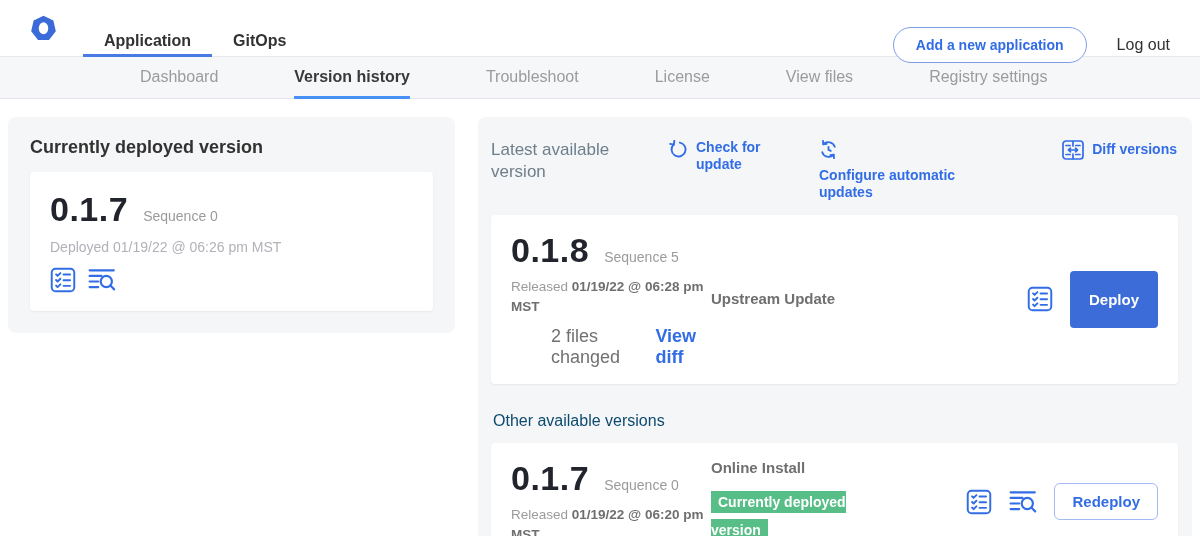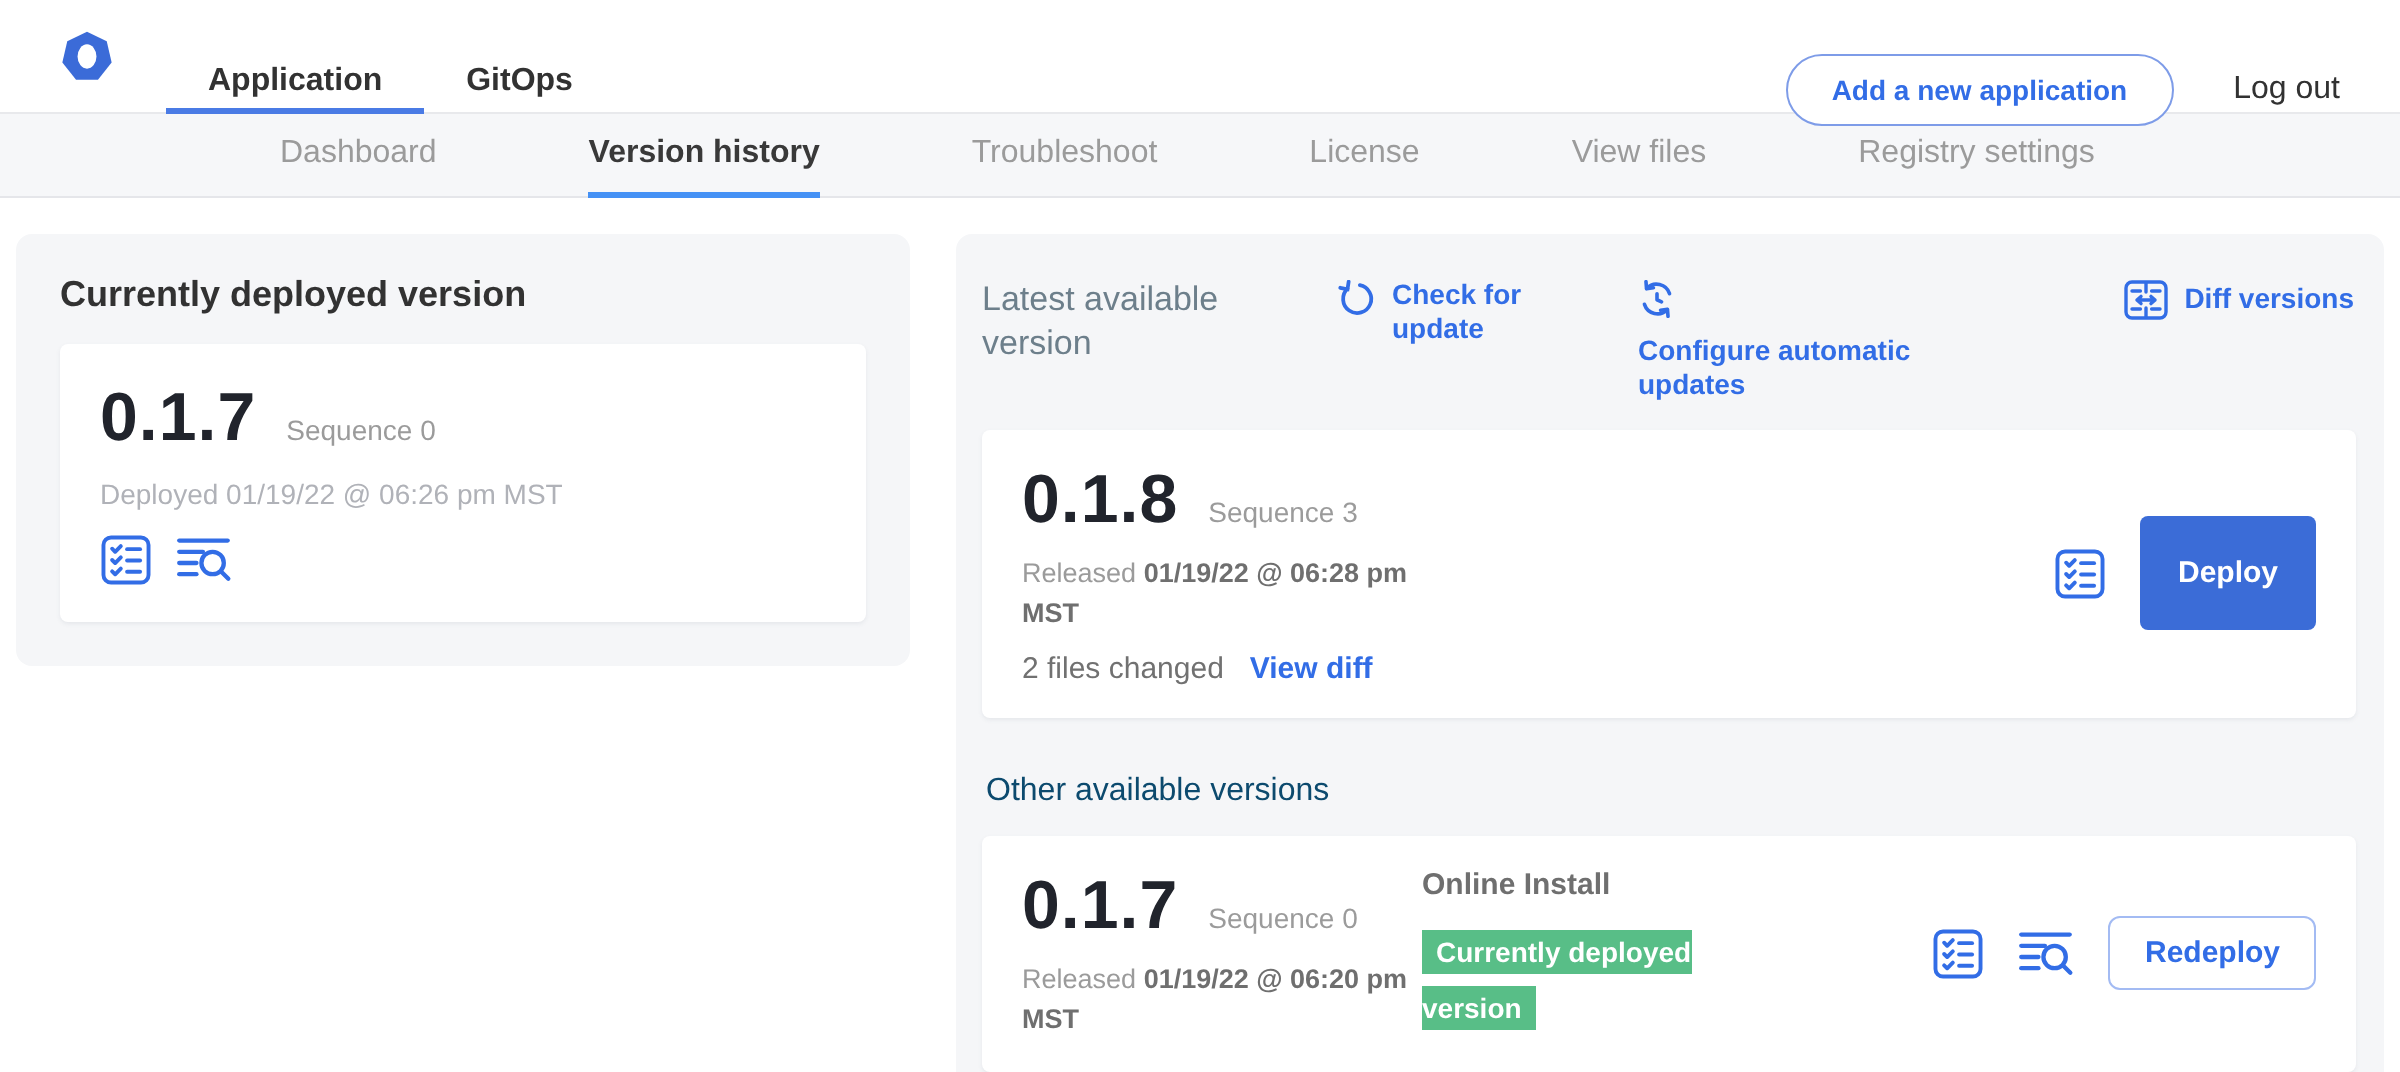--- a/index.html
+++ b/index.html
@@ -65,21 +65,21 @@
   }
   .header-action svg { flex:none; margin-top:1px; }
   .action-check { margin-left:46px; width:106px; }
   .action-config { margin-left:44px; width:182px;flex-direction:column; }
   .action-diff { margin-left:auto; align-items:center; }
 
   .version-card { padding:16px 20px; display:flex; align-items:center; }
   .vc-left { width:200px; flex:none; }
   .released { margin-top:7px; font-size:13.5px; color:#9b9b9b; line-height:1.5; width:205px; }
   .released b { color:#6f6f6f; font-weight:700; }
-  .files-row { margin-top:8px; font-size:15px; color:#717171; display:flex; gap:13px; align-items:center; }
+  .files-row { margin-top:8px; font-size:18px; color:#717171; display:flex; gap:13px; align-items:center;margin-left:40px; }
   .view-diff { color:var(--accent,#326de6); font-weight:600; cursor:pointer; }
   .vc-mid { flex:1 1 auto; align-self:center; }
   .source-label { font-size:15px; font-weight:600; color:#6f6f6f; }
   .badge-wrap { margin-top:11px; width:172px; line-height:1.8; }
   .badge { background:var(--green,#58be87); color:#fff; font-size:14px; font-weight:700; padding:3px 7px; }
   .vc-right { margin-left:auto; display:flex; align-items:center; gap:17px; flex:none; }
   .deploy-btn {
     background:var(--accent,#326de6); color:#fff; border:none; border-radius:4px;
     font-family:inherit; font-size:15px; font-weight:700; padding:20px 19px; cursor:pointer;
   }
@@ -196,30 +196,33 @@
           <path d="M6.5 10 H15.5 M6.5 10 l2 -1.8 M6.5 10 l2 1.8 M15.5 10 l-2 -1.8 M15.5 10 l-2 1.8"></path>
         </svg>
         <span>Diff versions</span>
       </div>
     </div>
 
     <div class="white-card version-card" style="min-height:133px;">
       <div class="vc-left">
         <div class="version-row">
           <span class="version-number">0.1.8</span>
-          <span class="sequence">Sequence 3</span>
+          <span class="sequence">Sequence 5</span>
         </div>
         <div class="released">
           <span>Released</span>
           <b>01/19/22 @ 06:28 pm MST</b>
         </div>
         <div class="files-row">
           <span>2 files changed</span>
           <span class="view-diff">View diff</span>
         </div>
+      </div>
+      <div class="vc-mid">
+        <span class="source-label">Upstream Update</span>
       </div>
       <div class="vc-right">
         <span class="icon-btn">
           <svg class="blue" width="26" height="26" viewBox="0 0 24 24" fill="none" stroke="currentColor" stroke-width="1.8" stroke-linecap="round" stroke-linejoin="round" color="#326de6">
             <rect x="1.6" y="1.6" width="20.8" height="20.8" rx="3.5"></rect>
             <polyline points="5.6,6.8 7,8.2 9.6,5.6"></polyline>
               <line x1="12.5" y1="7" x2="18.5" y2="7"></line>
             <polyline points="5.6,12 7,13.4 9.6,10.8"></polyline>
               <line x1="12.5" y1="12.2" x2="18.5" y2="12.2"></line>
             <polyline points="5.6,17.2 7,18.6 9.6,16"></polyline>

